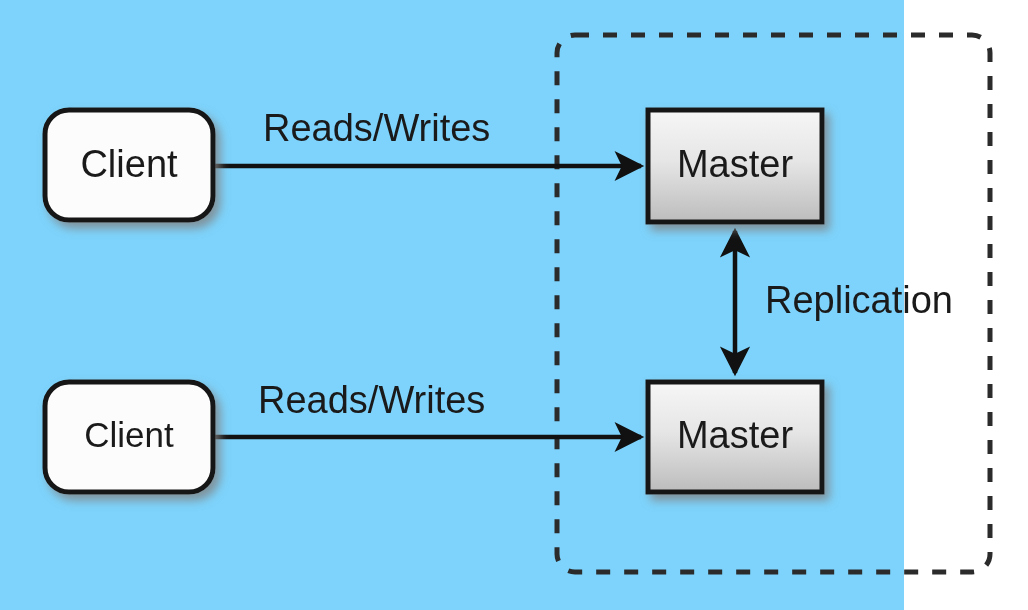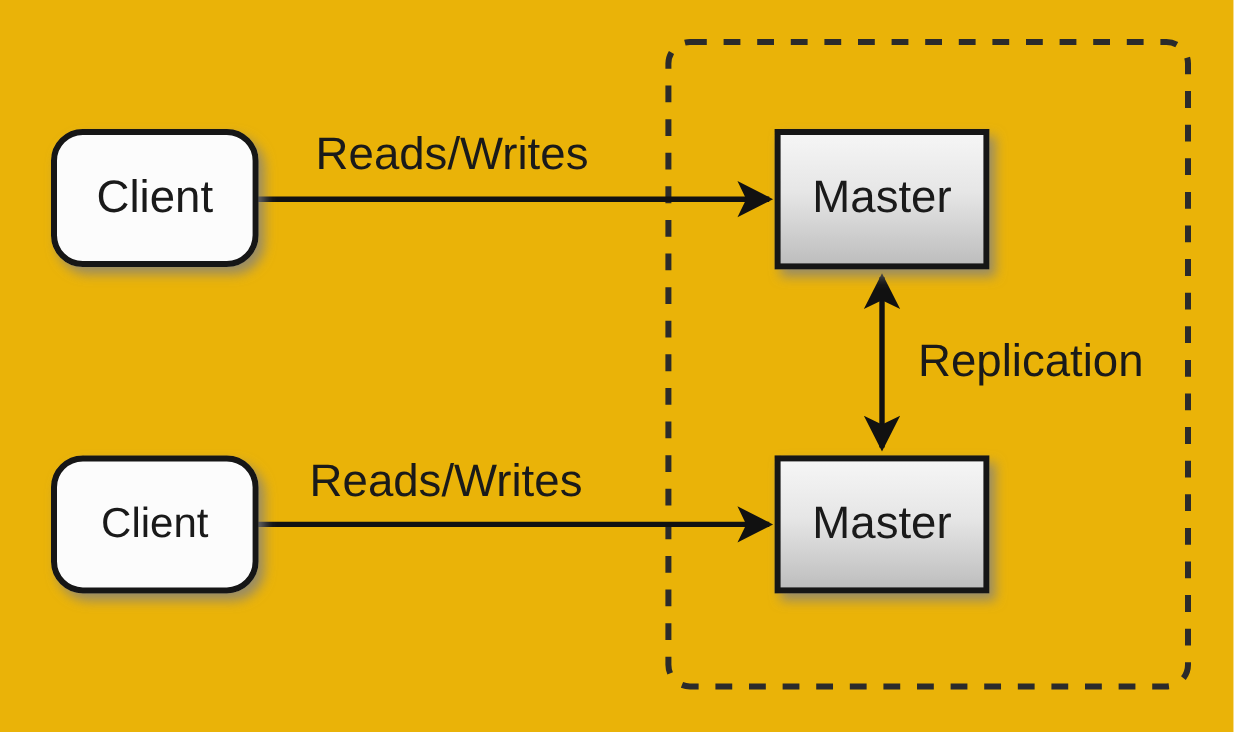--- a/index.html
+++ b/index.html
@@ -8,23 +8,23 @@
     background: #ffffff;
   }
   body {
     width: 1028px;
     height: 610px;
     font-family: "Liberation Sans", sans-serif;
     overflow: hidden;
   }
   #diagram-root {
     position: relative;
-    width: 1028px;
+    width: 904px;
     height: 610px;
-    background: #eab308;
+    background: #7dd3fc;
   }
   #diagram-svg {
     position: absolute;
     top: 0;
     left: 0;
     width: 1028px;
     height: 610px;
   }
   .node-label {
     font-family: "Liberation Sans", sans-serif;

